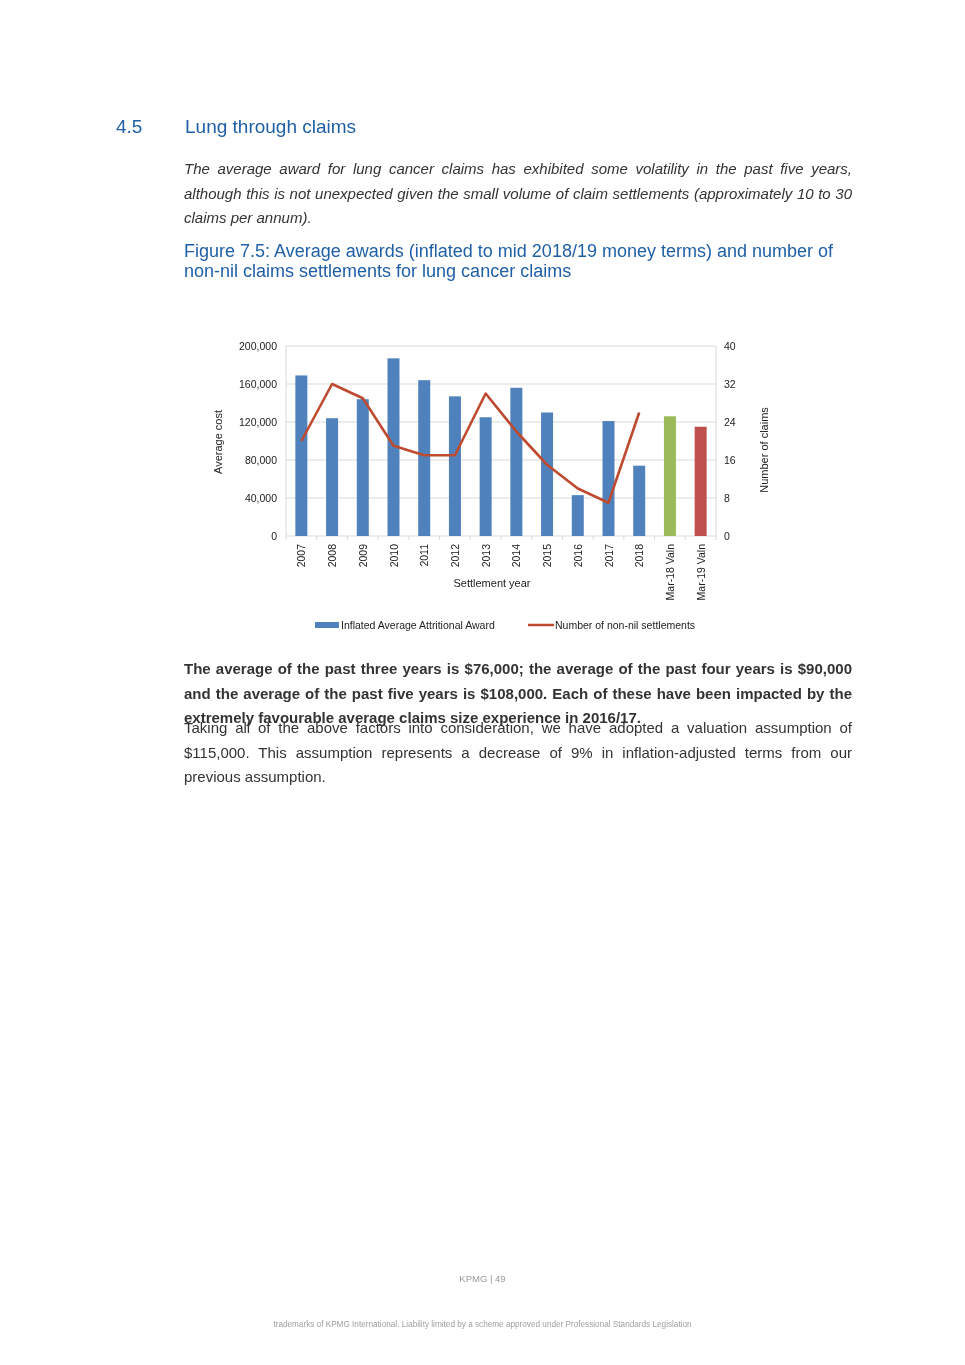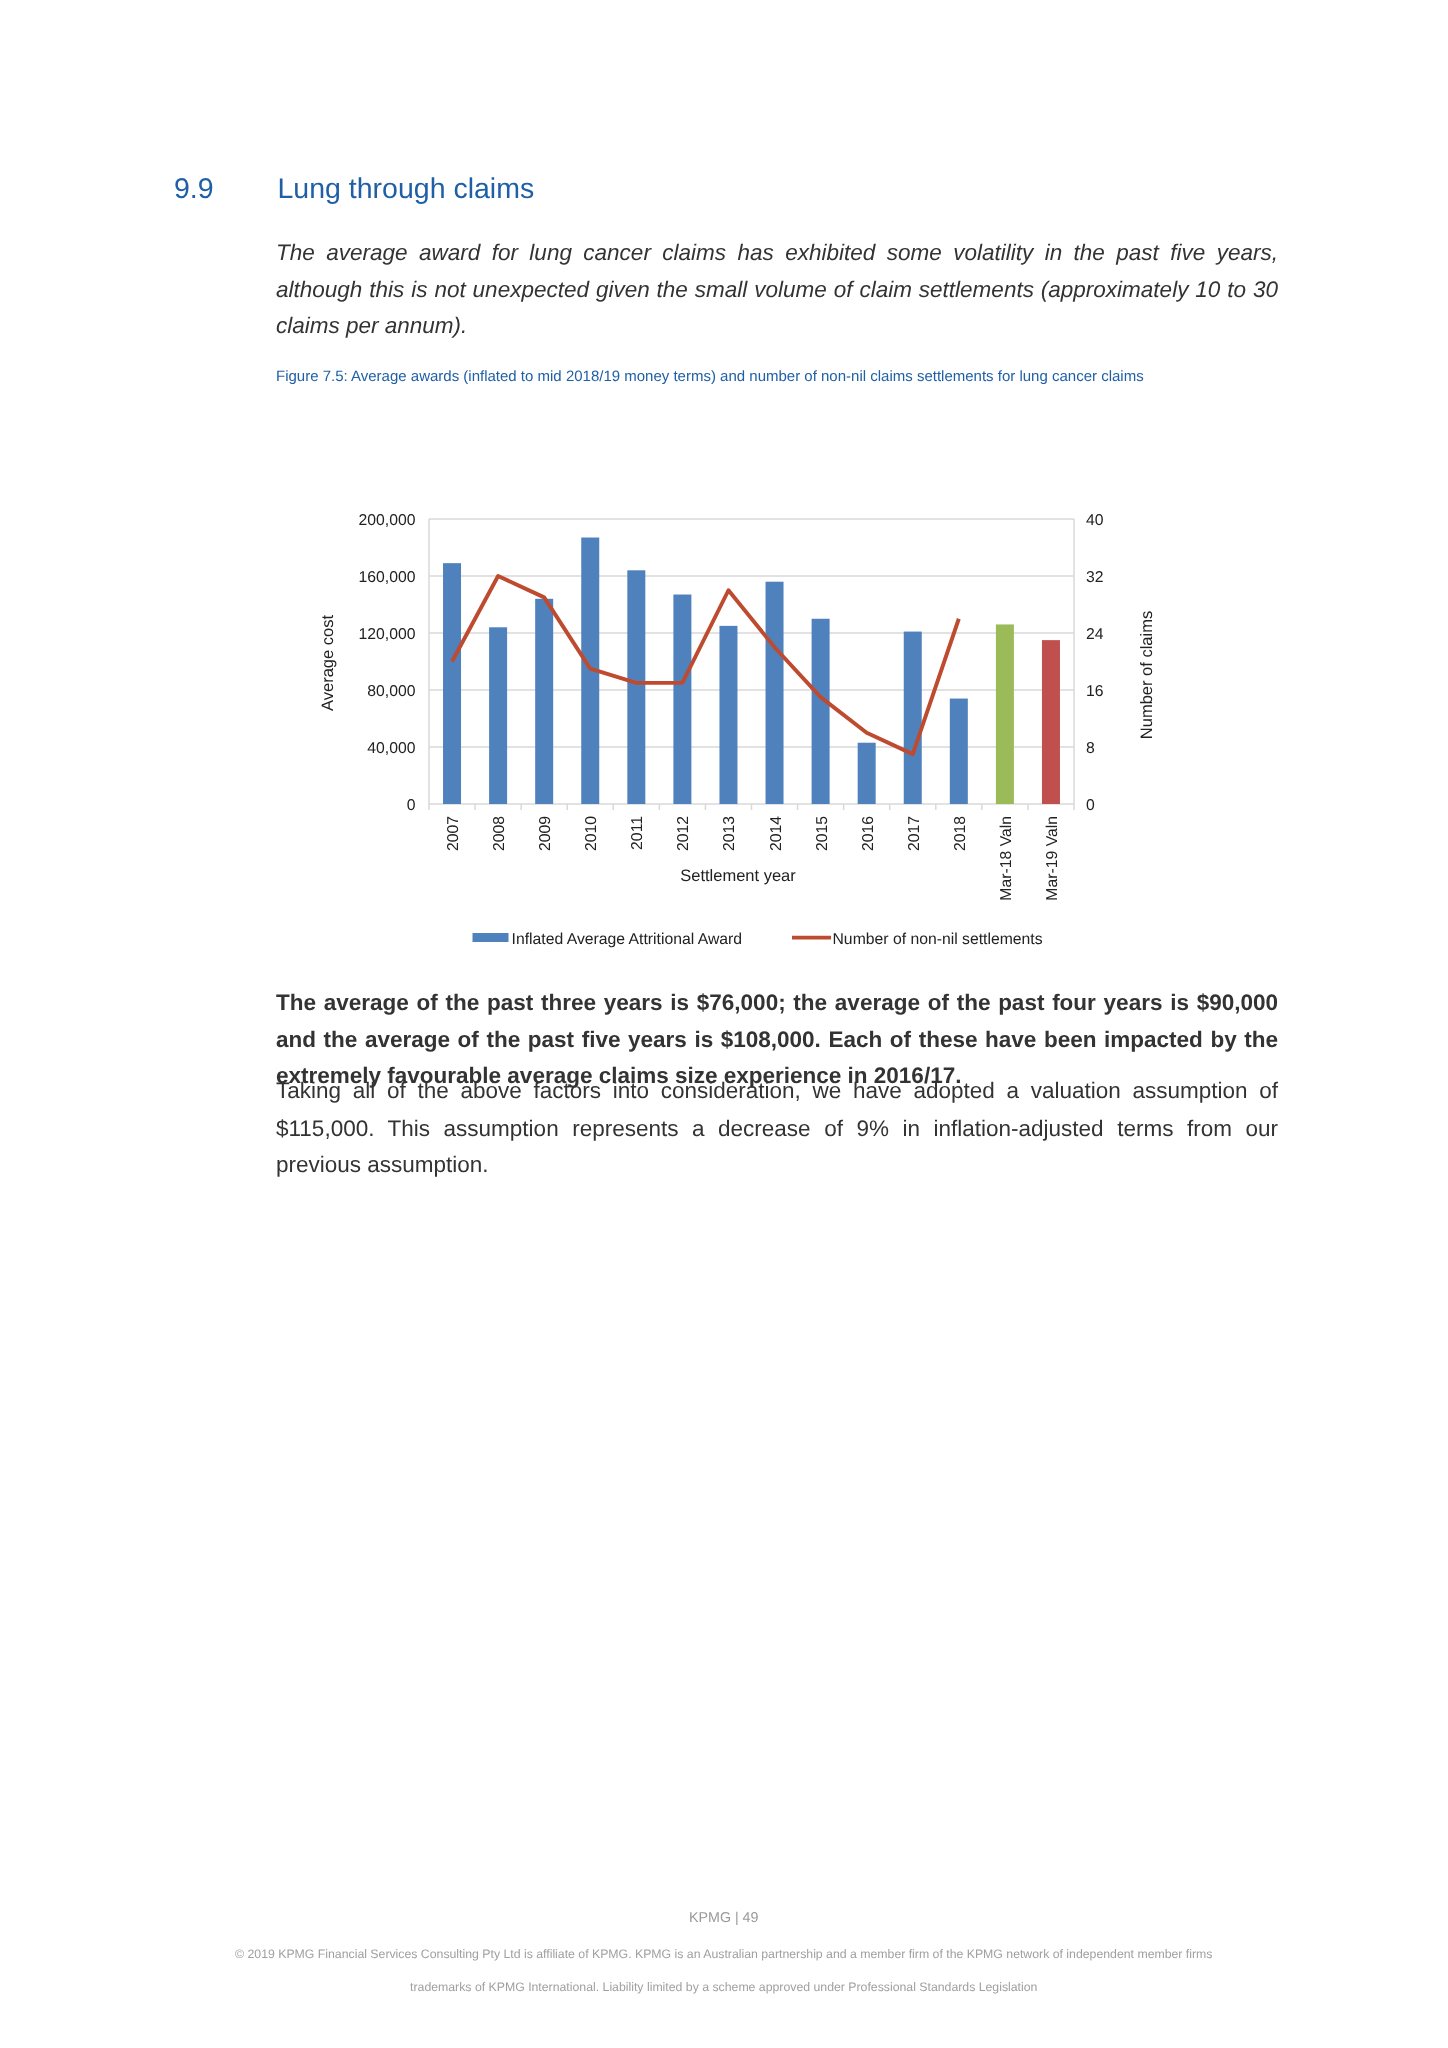--- a/index.html
+++ b/index.html
@@ -2,33 +2,33 @@
 <html><head>
 <meta charset="utf-8">
 <style>
   html, body { margin: 0; padding: 0; background: #ffffff; }
   body { width: 965px; height: 1365px; position: relative; font-family: "Liberation Sans", sans-serif; overflow: hidden; }
   .section-heading { position: absolute; top: 116px; left: 116px; color: #1f5fa6; font-size: 19px; font-weight: normal; }
   .section-number { position: absolute; left: 0; top: 0; }
   .section-title { position: absolute; left: 69px; top: 0; white-space: nowrap; }
   .body-text { position: absolute; left: 184px; width: 668px; color: #333333; font-size: 15px; line-height: 24.5px; text-align: justify; margin: 0; }
   .p1 { top: 157px; font-style: italic; }
-  .figure-caption { position: absolute; left: 184px; top: 242px; width: 668px; color: #1f5fa6; font-size: 10px; line-height: 19.5px; margin: 0; }
+  .figure-caption { position: absolute; left: 184px; top: 242px; width: 668px; color: #1f5fa6; font-size: 18px; line-height: 19.5px; margin: 0; }
   .p2 { top: 657px; font-weight: bold; }
   .p3 { top: 716px; }
   #chart { position: absolute; left: 0; top: 0; }
   .footer-page { position: absolute; top: 1273px; left: 0; width: 965px; text-align: center; color: #9a9a9a; font-size: 9.5px; }
   .footer-legal { position: absolute; top: 1297px; left: 110px; width: 745px; text-align: center; color: #a0a0a0; font-size: 8.2px; line-height: 11px; margin: 0; }
   svg text { font-family: "Liberation Sans", sans-serif; }
 </style>
 </head>
 <body>
 
 <div class="section-heading">
-  <span class="section-number">9.9</span>
+  <span class="section-number">4.5</span>
   <span class="section-title">Lung through claims</span>
 </div>
 
 <p class="body-text p1">The average award for lung cancer claims has exhibited some volatility in the past five years, although this is not unexpected given the small volume of claim settlements (approximately 10 to 30 claims per annum).</p>
 
 <p class="figure-caption">Figure 7.5: Average awards (inflated to mid 2018/19 money terms) and number of non-nil claims settlements for lung cancer claims</p>
 
 <svg id="chart" width="965" height="650" viewBox="0 0 965 650">
   <g id="grid">
       <line x1="286" x2="716" y1="536" y2="536" stroke="#d9d9d9" stroke-width="1"></line>
@@ -113,16 +113,16 @@
     <line x1="528" y1="625" x2="554" y2="625" stroke="#be4b2f" stroke-width="2.5"></line>
     <text x="555" y="629" font-size="10.5" fill="#222">Number of non-nil settlements</text>
   </g>
 </svg>
 
 <p class="body-text p2">The average of the past three years is $76,000; the average of the past four years is $90,000 and the average of the past five years is $108,000. Each of these have been impacted by the extremely favourable average claims size experience in 2016/17.</p>
 <p class="body-text p3">Taking all of the above factors into consideration, we have adopted a valuation assumption of $115,000. This assumption represents a decrease of 9% in inflation-adjusted terms from our previous assumption.</p>
 
 <div class="footer-page">KPMG  |  49</div>
 <p class="footer-legal">
-  <span>© 2019 KPMG Financial Services Consulting Pty Ltd is affiliate of KPMG. KPMG is an Australian partnership and a member firm of the KPMG network of independent member firms</span><br>
+  <br>
   <br>
   <span>trademarks of KPMG International. Liability limited by a scheme approved under Professional Standards Legislation</span>
 </p>
 
 </body></html>

